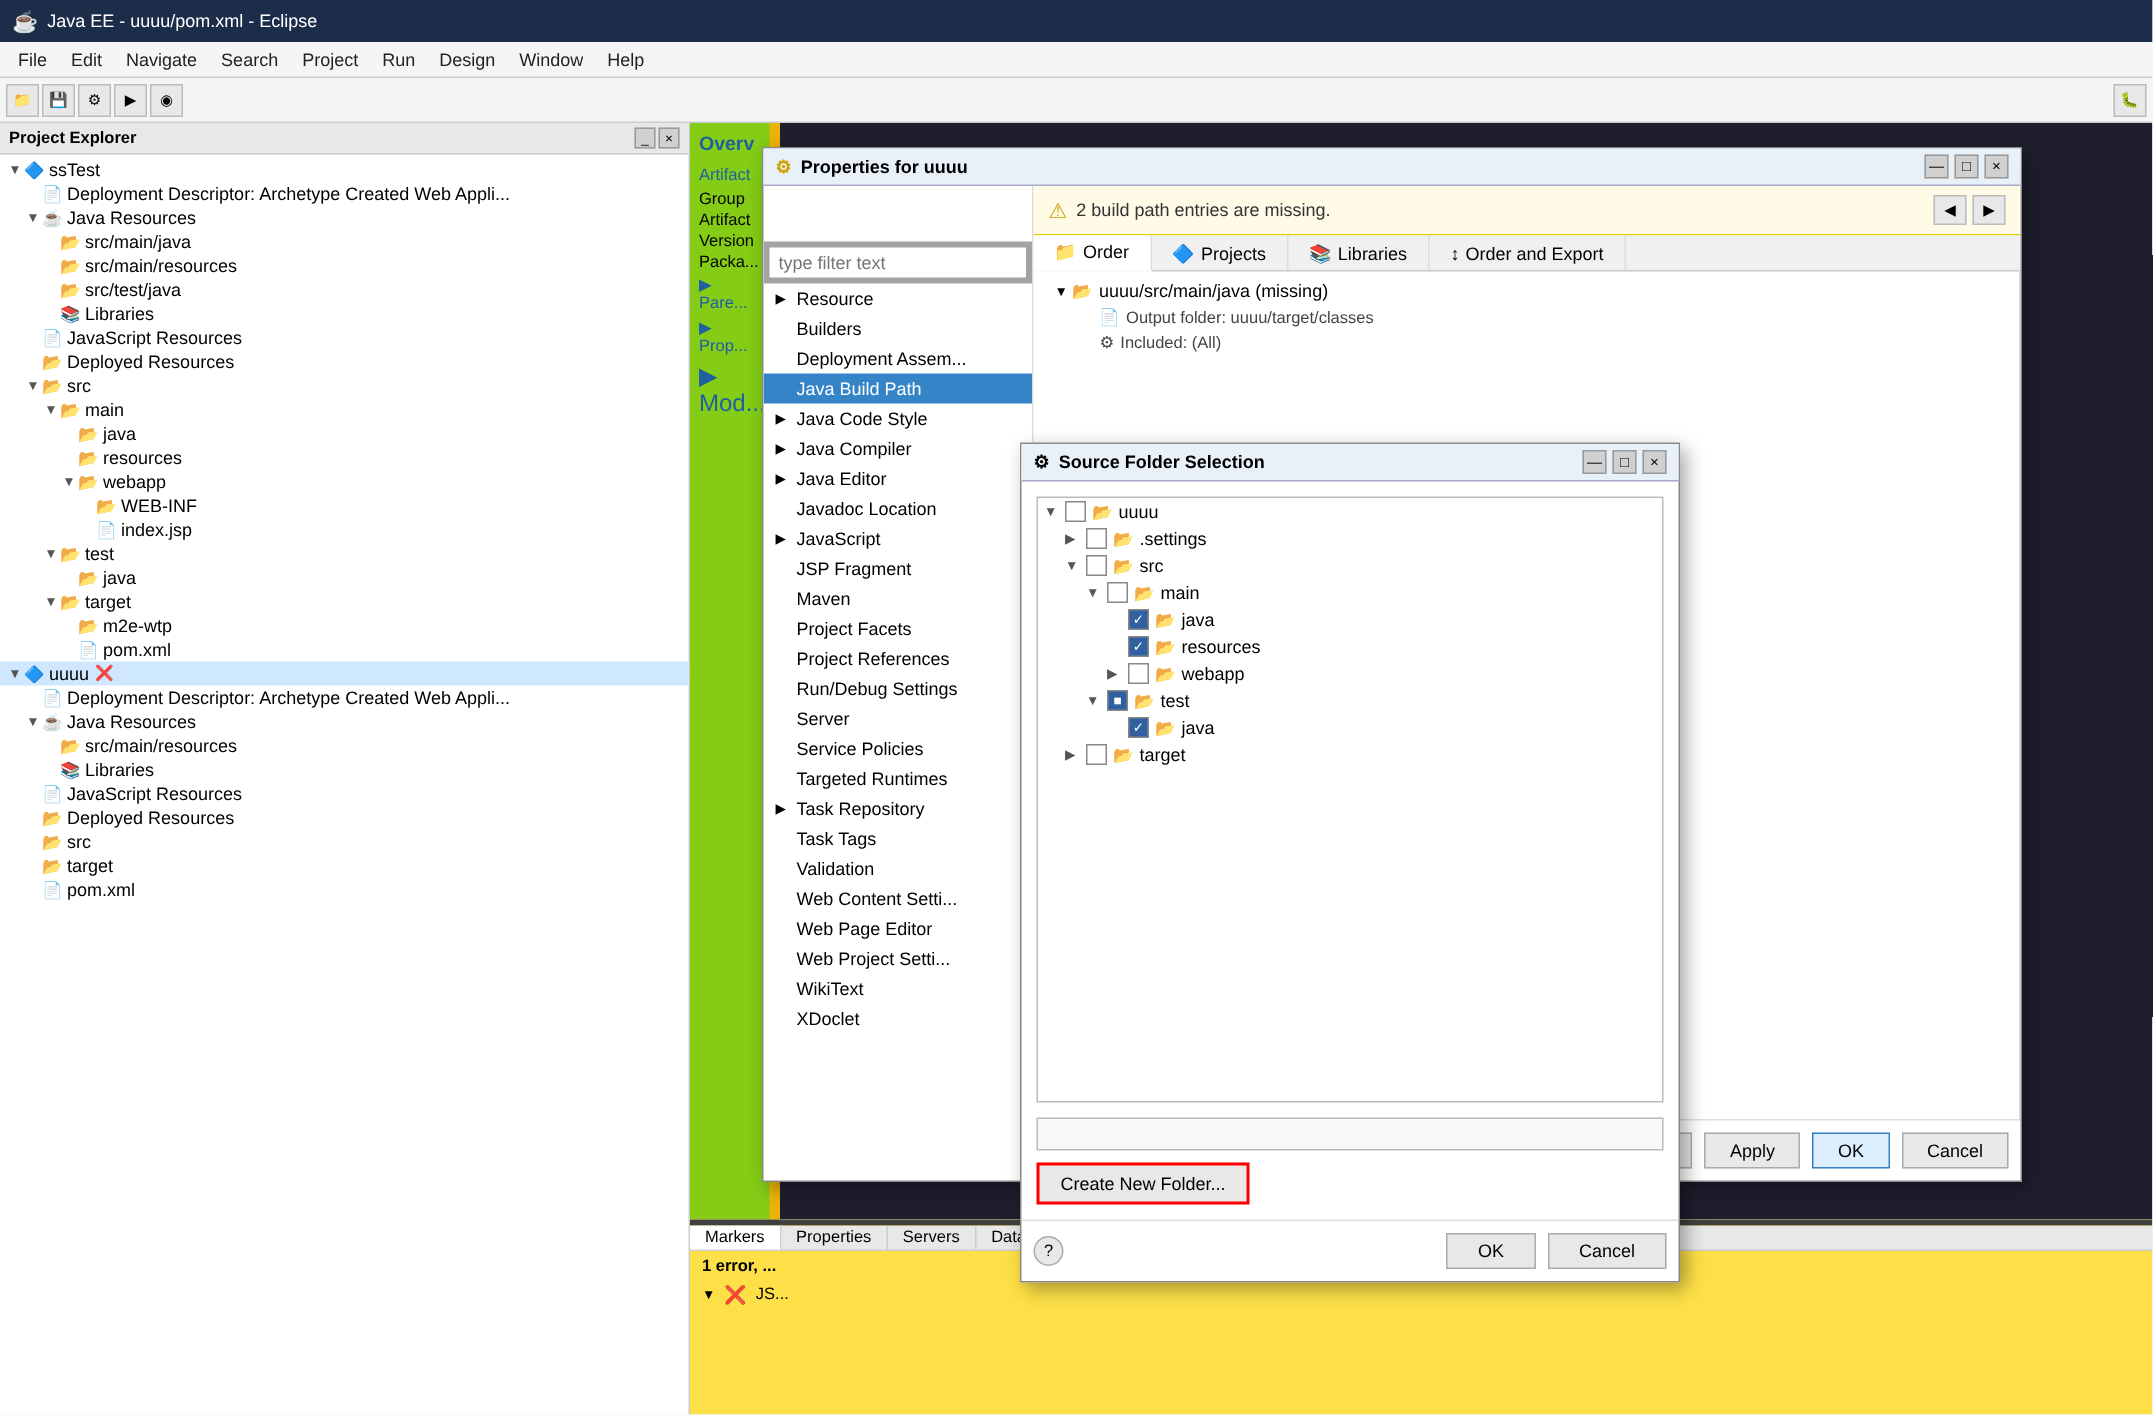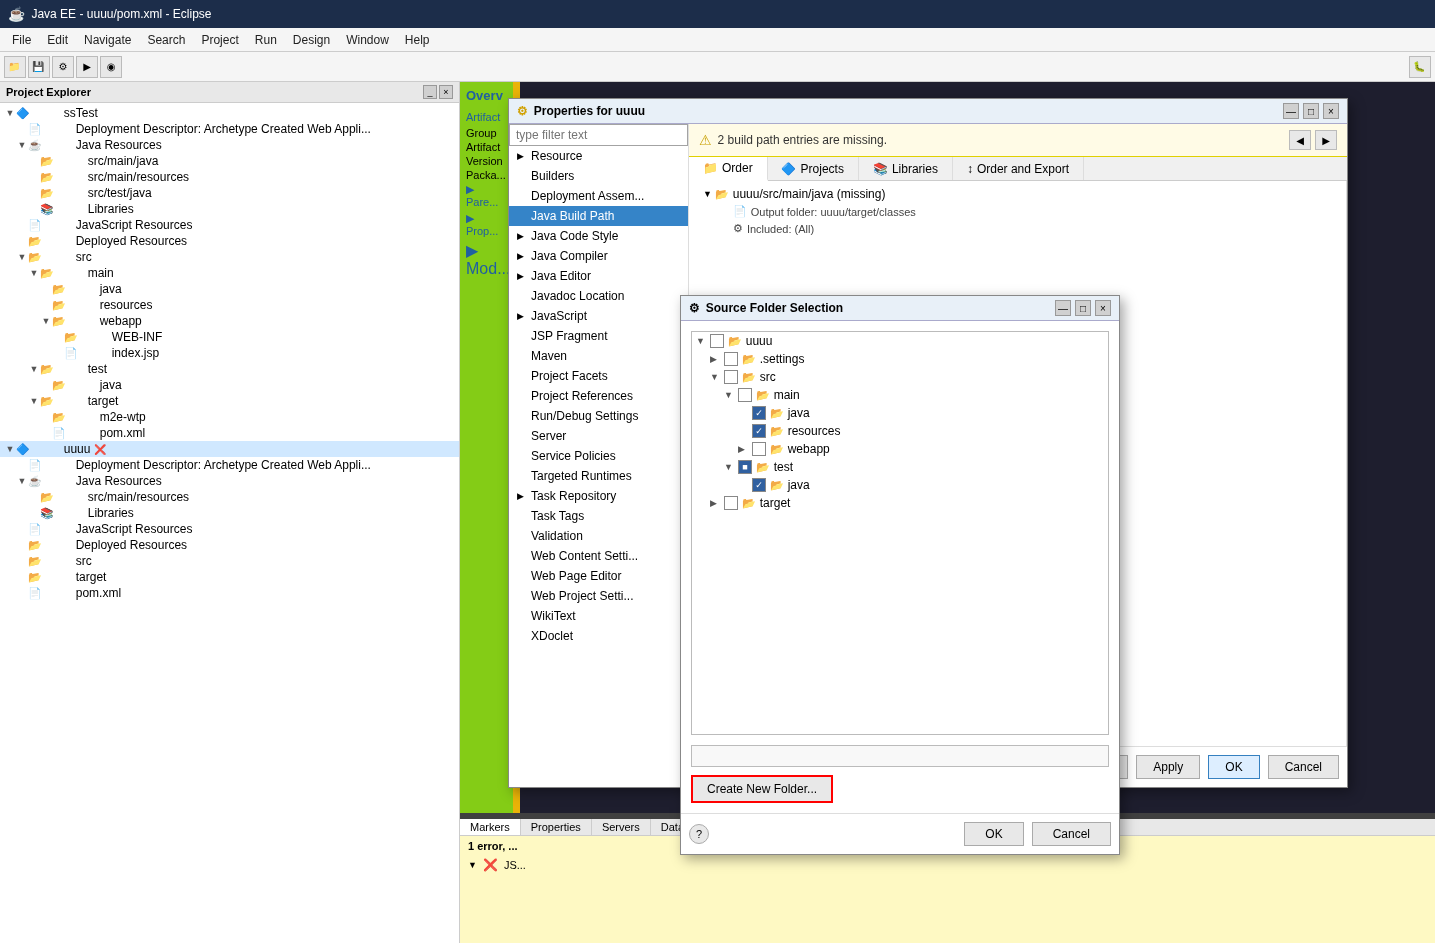--- a/index.html
+++ b/index.html
@@ -21,21 +21,21 @@
     .main-area { display: flex; height: calc(943px - 82px); }
 
     
     .project-explorer { width: 460px; background: white; border-right: 1px solid #ccc; display: flex; flex-direction: column; overflow: hidden; }
     .panel-title { background: #e8e8e8; border-bottom: 1px solid #ccc; padding: 3px 6px; display: flex; align-items: center; justify-content: space-between; font-size: 11px; font-weight: bold; }
     .tree-area { overflow: auto; flex: 1; padding: 2px 0; }
     .tree-item { display: flex; align-items: center; padding: 1px 0; cursor: pointer; white-space: nowrap; }
     .tree-indent { display: inline-block; }
     .tree-toggle { width: 12px; display: inline-flex; align-items: center; justify-content: center; font-size: 9px; color: #555; }
     .tree-icon { margin-right: 3px; font-size: 11px; }
-    .tree-label { font-size: 12px; margin-left: 31px; }
+    .tree-label { font-size: 12px; }
     .folder-icon { color: #dcb44a; }
     .file-icon { color: #888; }
     .project-icon { color: #6060c0; }
 
     
     .tab-area { flex: 1; background: #f8f8f8; display: flex; flex-direction: column; overflow: hidden; }
     .tabs-row { display: flex; background: #e8e8e8; border-bottom: 1px solid #ccc; padding: 2px 0 0 0; }
     .tab { padding: 3px 12px; border: 1px solid #ccc; border-bottom: none; background: #d0d0d0; cursor: pointer; font-size: 11px; margin-right: 2px; }
     .tab.active { background: white; }
 
@@ -45,21 +45,21 @@
 
     
     .props-dialog { top: 98px; left: 508px; width: 840px; height: 690px; display: flex; flex-direction: column; }
     .dialog-title { background: #e8f0f8; border-bottom: 1px solid #aac; padding: 4px 8px; display: flex; align-items: center; justify-content: space-between; font-size: 12px; font-weight: bold; }
     .dialog-title-icon { margin-right: 6px; color: #d0a000; }
     .dialog-title-controls { display: flex; gap: 4px; }
     .title-ctrl-btn { width: 16px; height: 16px; background: #d0d0d0; border: 1px solid #999; cursor: pointer; display: flex; align-items: center; justify-content: center; font-size: 10px; }
 
     .props-body { display: flex; flex: 1; overflow: hidden; }
     .props-left { width: 180px; border-right: 1px solid #ddd; display: flex; flex-direction: column; }
-    .filter-input { width: 100%; border: 1px solid #a3a3a3; padding: 3px 6px; font-size: 12px; color: #888; }
+    .filter-input { width: 100%; border: 4px solid #a3a3a3; padding: 3px 6px; font-size: 12px; color: #888; margin-top: 37px; }
     .props-tree { overflow: auto; flex: 1; }
     .props-tree-item { padding: 3px 8px; cursor: pointer; font-size: 12px; white-space: nowrap; display: flex; align-items: center; }
     .props-tree-item.selected { background: #3584c8; color: white; }
     .props-tree-item .expand { width: 12px; margin-right: 2px; font-size: 9px; }
 
     .props-right { flex: 1; display: flex; flex-direction: column; overflow: hidden; }
     .build-path-warning { background: #fffbe6; border-bottom: 1px solid #e0d000; padding: 6px 10px; font-size: 12px; color: #333; display: flex; align-items: center; gap: 6px; }
     .warning-icon { color: #c8a000; font-size: 14px; }
     .nav-btn { width: 22px; height: 20px; background: #e8e8e8; border: 1px solid #bbb; cursor: pointer; font-size: 10px; }
 
@@ -98,21 +98,21 @@
     .ftree-checkbox.partial { background: #3060a0; color: white; }
     .ftree-icon { margin-right: 4px; font-size: 11px; color: #dcb44a; }
     .ftree-label { font-size: 12px; }
     .create-folder-btn { padding: 5px 14px; background: #e8e8e8; border: 2px solid red; cursor: pointer; font-size: 12px; align-self: flex-start; }
     .src-dialog-footer { border-top: 1px solid #ddd; padding: 8px; display: flex; align-items: center; justify-content: space-between; }
     .help-btn { width: 20px; height: 20px; border: 1px solid #aaa; background: #e8e8e8; cursor: pointer; font-size: 11px; display: flex; align-items: center; justify-content: center; border-radius: 50%; }
     .footer-btns { display: flex; gap: 8px; }
     .dialog-ok-btn { padding: 4px 20px; background: #e8e8e8; border: 1px solid #aaa; cursor: pointer; font-size: 12px; }
     .dialog-cancel-btn { padding: 4px 20px; background: #e8e8e8; border: 1px solid #aaa; cursor: pointer; font-size: 12px; }
 
-    .bottom-panel { height: 130px; border-top: 6px solid #404040; background: #fef9c3; overflow: hidden; }
+    .bottom-panel { height: 130px; border-top: 4px solid #404040; background: #fde047; overflow: hidden; }
     .bottom-tabs { display: flex; background: #e8e8e8; border-bottom: 1px solid #ccc; }
     .bottom-tab { padding: 2px 10px; font-size: 11px; cursor: pointer; border-right: 1px solid #ccc; }
     .bottom-tab.active { background: white; }
     .bottom-content { padding: 4px 8px; font-size: 11px; overflow: auto; height: calc(130px - 22px); }
     .error-row { display: flex; align-items: center; gap: 6px; padding: 2px 0; }
     .error-icon { color: red; font-size: 12px; }
     .error-text { font-size: 11px; }
     .tab-editor { background: #1e1e2e; color: #ddd; padding: 8px; font-family: monospace; font-size: 11px; overflow: auto; flex: 1; }
   </style>
 </head>

